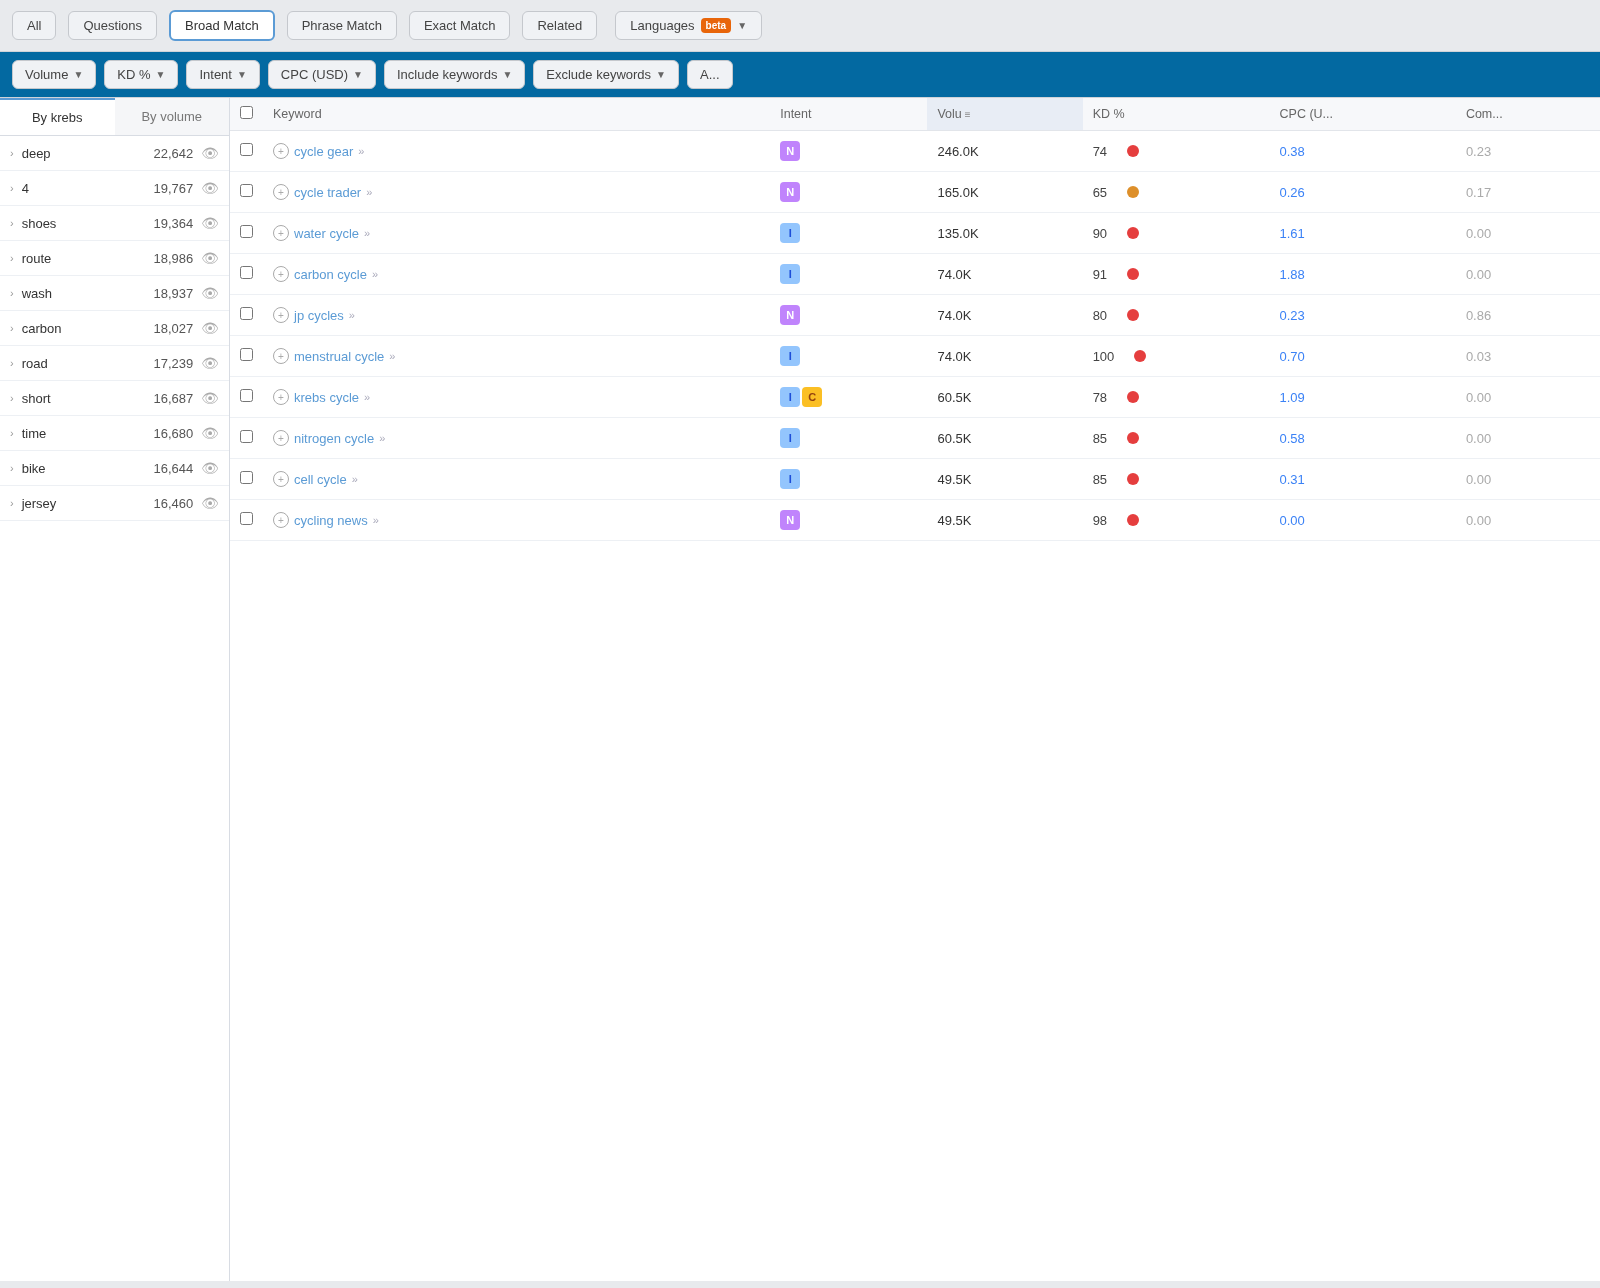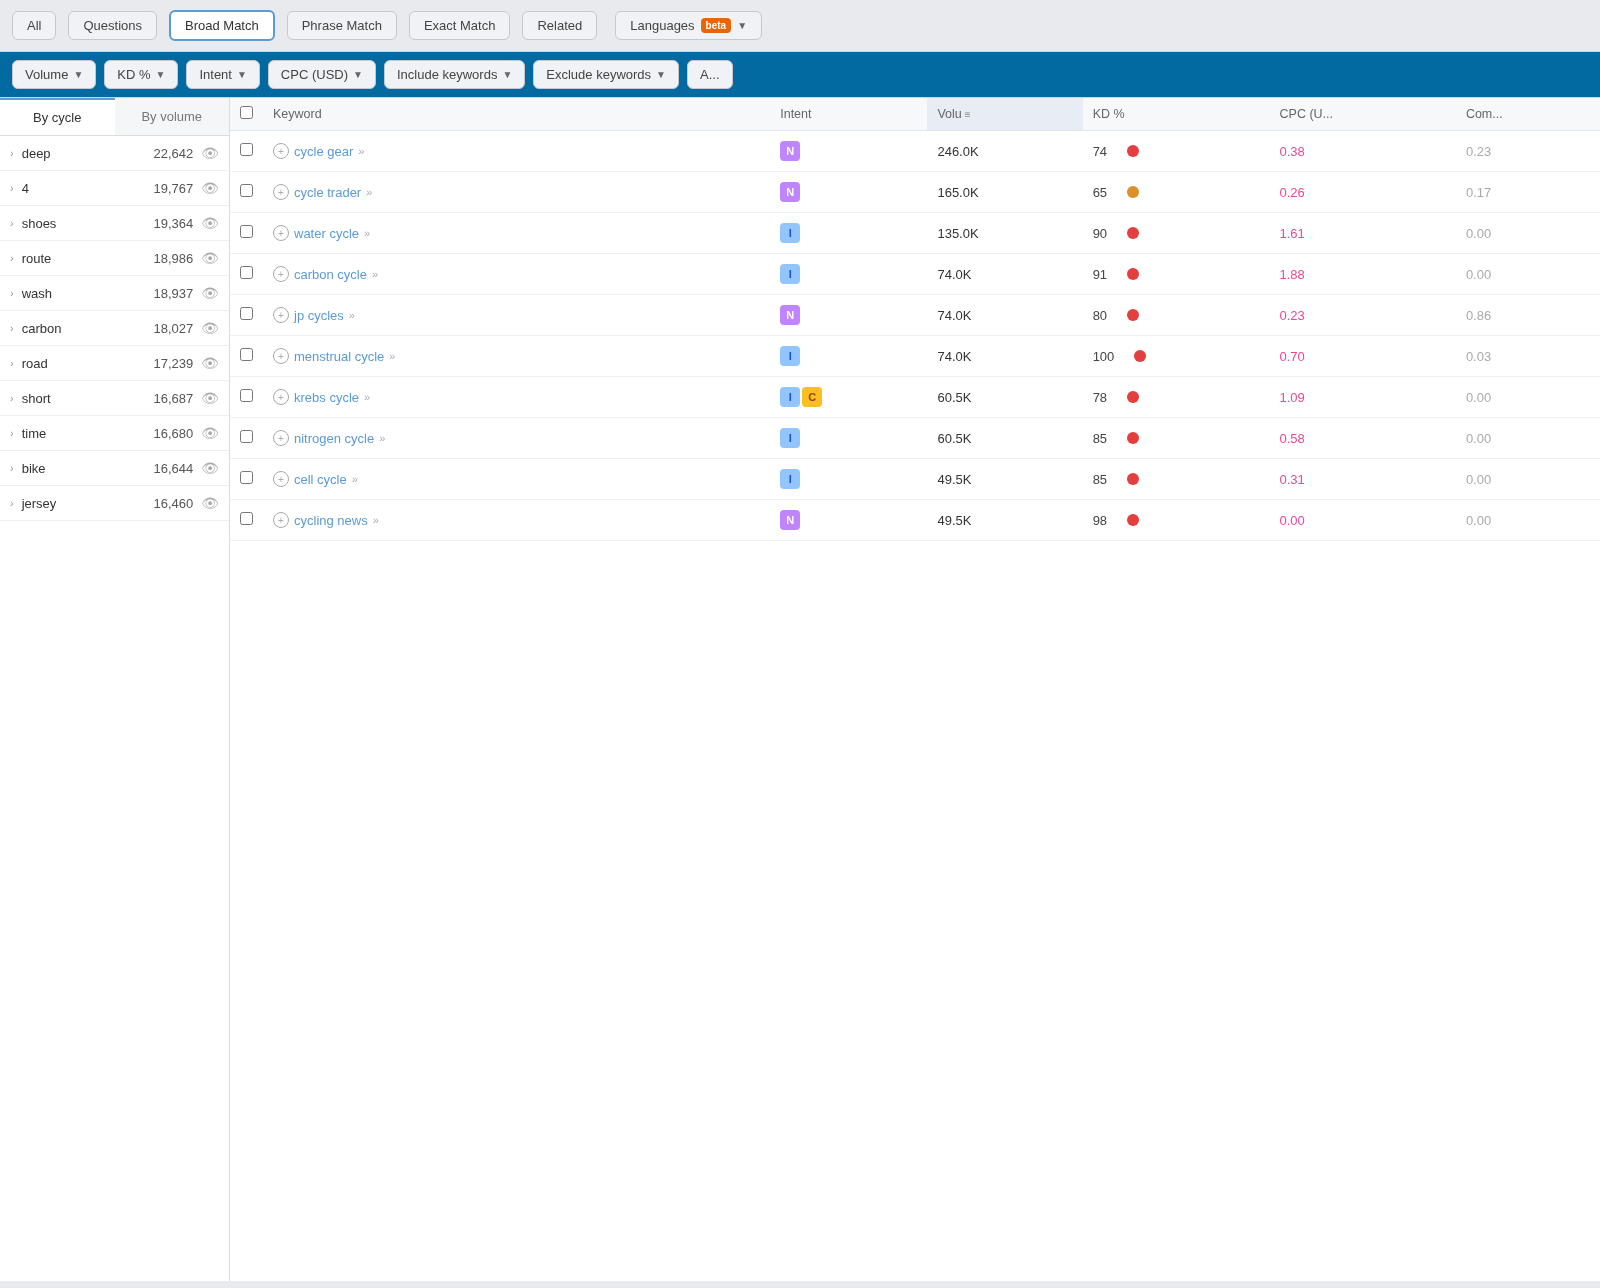--- a/index.html
+++ b/index.html
@@ -275,21 +275,21 @@
     }
     .kd-dot {
       width: 12px;
       height: 12px;
       border-radius: 50%;
       flex-shrink: 0;
     }
     .kd-red { background: #e53e3e; }
     .kd-orange { background: #dd8f2a; }
 
-    .cpc-cell { color: #ec4899; }
+    .cpc-cell { color: #3b82f6; }
     .comp-cell { color: #aaa; }
 
     
     .sidebar::-webkit-scrollbar { width: 6px; }
     .sidebar::-webkit-scrollbar-thumb { background: #ccc; border-radius: 3px; }
     .table-container::-webkit-scrollbar { width: 6px; }
     .table-container::-webkit-scrollbar-thumb { background: #ccc; border-radius: 3px; }
 
     
     .sidebar-scroll {
@@ -340,21 +340,21 @@
   </button>
   <button class="filter-btn">
     <span>A...</span>
   </button>
 </div>
 
 <div class="main-content">
 
   <div class="sidebar">
     <div class="sidebar-tabs">
-      <button class="sidebar-tab active">By cycle</button>
+      <button class="sidebar-tab active">By krebs</button>
       <button class="sidebar-tab">By volume</button>
     </div>
     <div class="sidebar-scroll" id="sidebar-list">
     <div class="sidebar-item">
       <span class="sidebar-chevron">›</span>
       <span class="sidebar-label">deep</span>
       <span class="sidebar-count">22,642</span>
       <span class="eye-icon">👁</span>
     </div>
         <div class="sidebar-item">

